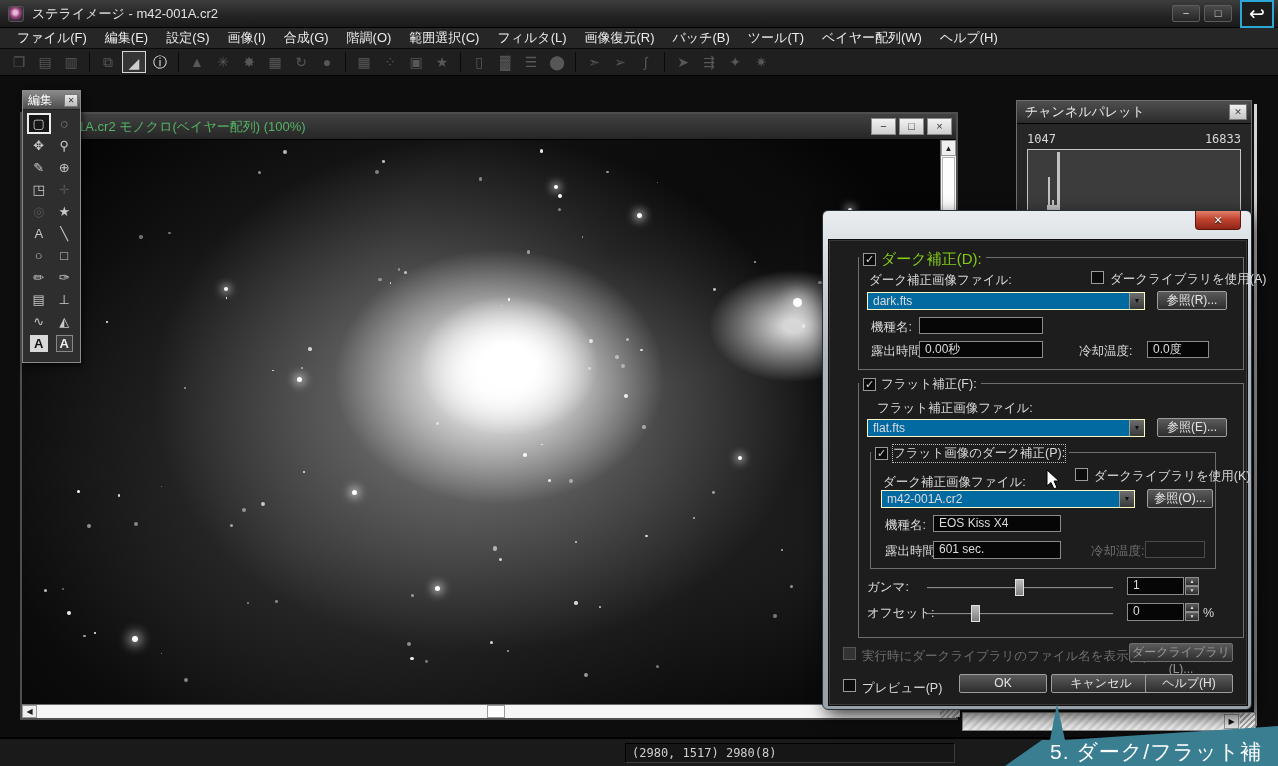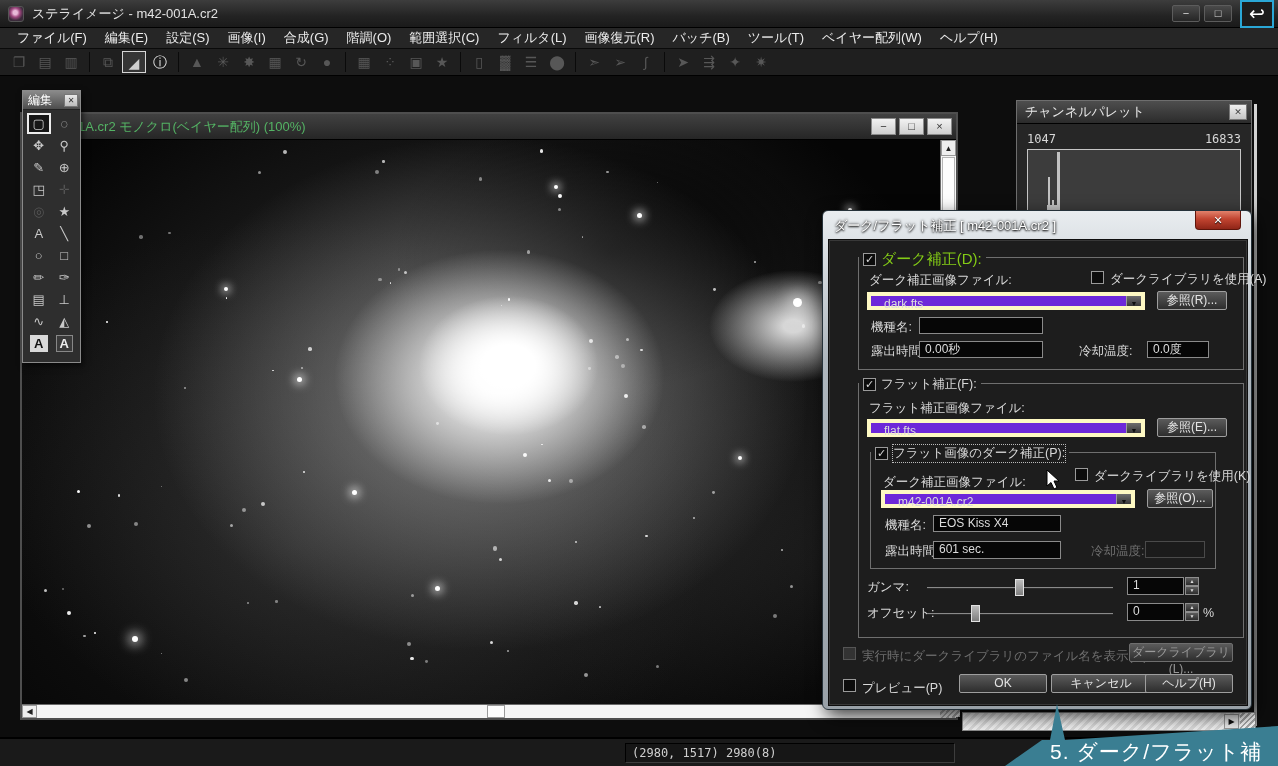--- a/index.html
+++ b/index.html
@@ -121,22 +121,22 @@
   .legend-dotted { outline:1px dotted #bbb; }
   .lbl { position:absolute; color:#d9d9d9; font-size:12.5px; white-space:nowrap; }
   .lbl.dim { color:#6e6e6e; }
   .cb { position:absolute; width:13px; height:13px; background:#0c0c0c; border:1px solid #9a9a9a;
     color:#d6d6d6; font-size:11px; line-height:11px; text-align:center; }
   .cb.inline { position:static; flex:none; }
   .cb.disabled { background:#333; border-color:#555; }
   .fld { position:absolute; background:#060606; border:1px solid #8a8a8a; color:#dcdcdc;
     font-size:12px; line-height:15px; padding-left:5px; white-space:nowrap; }
   .fld.disabled { background:#1b1b1b; border-color:#4a4a4a; }
-  .combo { position:absolute; background:#6d28d9; border:4px solid #fef9c3; color:#dcdcdc;
-    font-size:12px; line-height:16px; padding-left:13px; }
+  .combo { position:absolute; background:#0369a1; border:1px solid #fef9c3; color:#dcdcdc;
+    font-size:12px; line-height:16px; padding-left:5px; }
   .combo .drop { position:absolute; right:0; top:0; bottom:0; width:15px;
     background:linear-gradient(#6e6e6e,#383838); border-left:1px solid #9a9a9a;
     color:#0e0e0e; font-size:7px; text-align:center; line-height:16px; }
   .btn { position:absolute; background:linear-gradient(#5b5b5b,#2d2d2d); border:1px solid #9e9e9e;
     border-radius:2px; color:#e4e4e4; font-size:12px; text-align:center; }
   .btn.dim { color:#9a9a9a; border-color:#6e6e6e; }
   .slider-track { position:absolute; height:2px; background:#8a8a8a; border-bottom:1px solid #2a2a2a; }
   .slider-thumb { position:absolute; width:9px; height:17px; background:linear-gradient(#bdbdbd,#7e7e7e);
     border:1px solid #e2e2e2; }
   .spin { position:absolute; width:14px; height:18px; }
@@ -397,21 +397,20 @@
   </div>
   <div id="palette-right-edge"></div>
 
   <div id="right-strip">
     <div id="rs-arrow">▶</div>
     <div id="rs-grip"></div>
   </div>
 
   <div id="dialog">
     <div id="dlg-titlebar">
-      <div id="dlg-title-text">ダーク/フラット補正 [ m42-001A.cr2 ]</div>
       <div id="dlg-close">✕</div>
     </div>
     <div id="dlg-body">
 
       <div class="grp" style="left:29px;top:17px;width:386px;height:113px"></div>
       <div class="legend" style="left:30px;top:10px">
         <div class="cb inline">✓</div>
         <span class="l" style="font-size:15px;color:#84cc16">ダーク補正(D):</span>
       </div>
       <div class="lbl" style="left:40px;top:32px">ダーク補正画像ファイル:</div>
@@ -427,21 +426,21 @@
       <div class="lbl" style="left:42px;top:103px">露出時間:</div>
       <div class="fld" style="left:90px;top:101px;width:124px;height:17px">0.00秒</div>
       <div class="lbl" style="left:250px;top:103px">冷却温度:</div>
       <div class="fld" style="left:318px;top:101px;width:62px;height:17px">0.0度</div>
 
       <div class="grp" style="left:29px;top:143px;width:386px;height:255px"></div>
       <div class="legend" style="left:30px;top:136px">
         <div class="cb inline">✓</div>
         <span style="font-size:12.5px;color:#d9d9d9">フラット補正(F):</span>
       </div>
-      <div class="lbl" style="left:40px;top:160px">フラット補正画像ファイル:</div>
+      <div class="lbl" style="left:48px;top:160px">フラット補正画像ファイル:</div>
       <div class="combo" style="left:38px;top:179px;width:278px;height:18px">
         <span>flat.fts</span>
         <span class="drop">▼</span>
       </div>
       <div class="btn" style="left:328px;top:178px;width:70px;height:19px;line-height:17px">参照(E)...</div>
 
       <div class="grp" style="left:41px;top:212px;width:346px;height:117px"></div>
       <div class="legend" style="left:42px;top:205px">
         <div class="cb inline">✓</div>
         <span class="legend-dotted" style="font-size:12.5px;color:#d9d9d9">フラット画像のダーク補正(P):</span>

